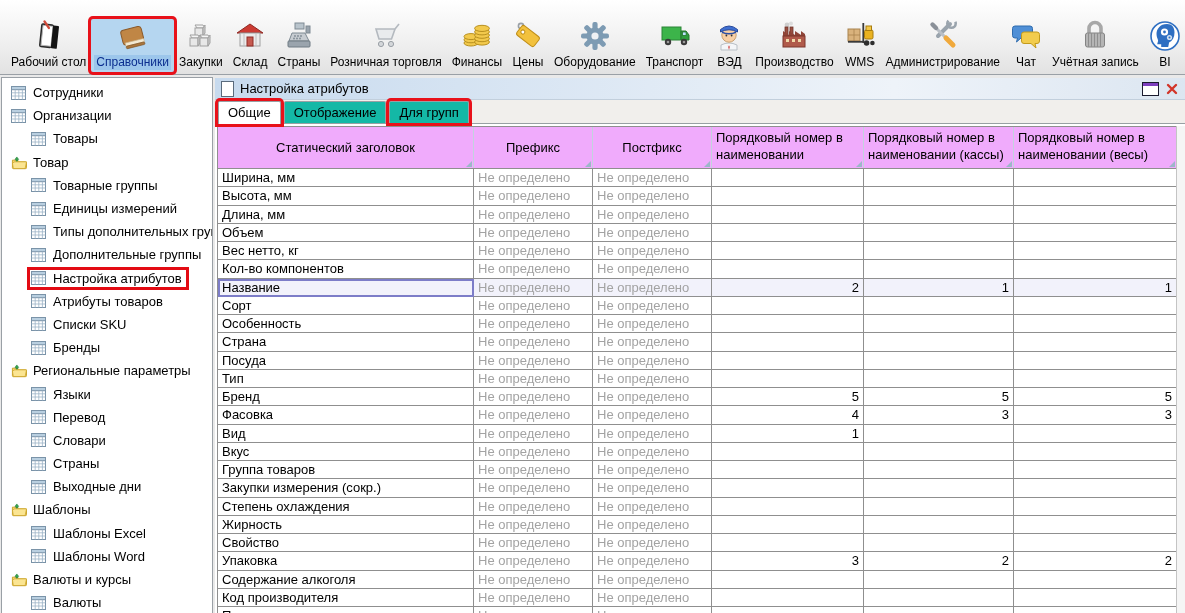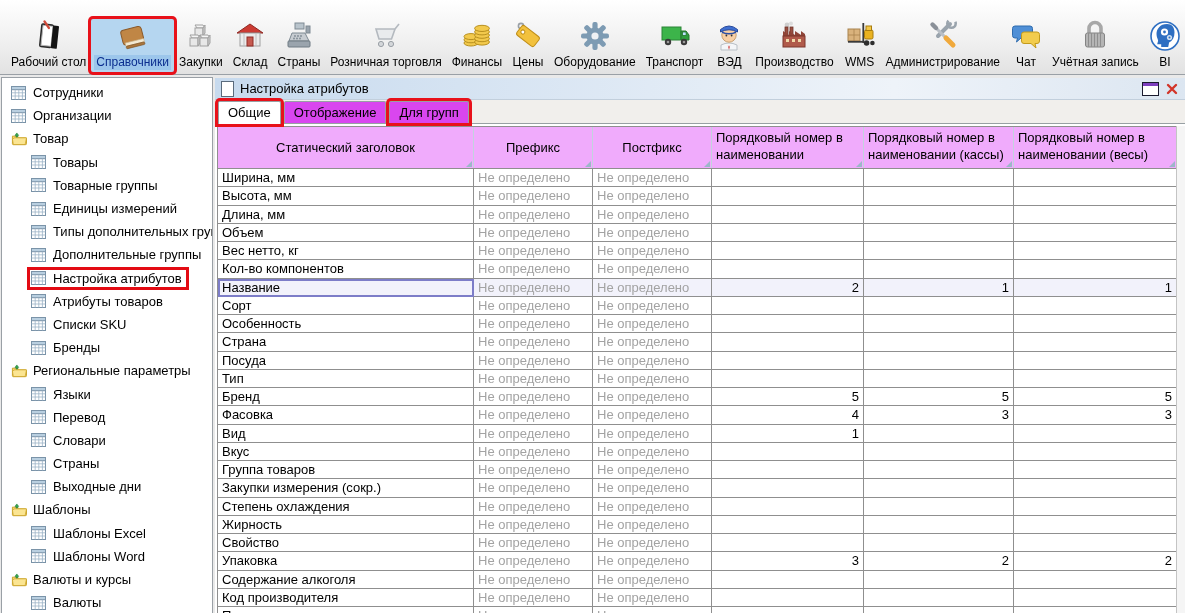--- a/index.html
+++ b/index.html
@@ -55,21 +55,21 @@
   .max-ic::before{content:"";position:absolute;left:0;top:0;right:0;height:3px;background:#7d3fbf;}
   .close-ic{width:14px;height:14px;display:inline-flex;align-items:center;justify-content:center;}
   
   .tabbar{
     position:absolute;left:0;top:22px;right:0;height:24px;
     background:#f1efec;border-bottom:1px solid #98a0a4;
     display:flex;align-items:flex-end;padding-left:3px;box-sizing:border-box;text-align:center;
   }
   .tab{
     border:1px solid #98a0a4;border-bottom:none;border-radius:2px 2px 0 0;
-    background:#d946ef;font-size:13px;color:#000;
+    background:#14b8a6;font-size:13px;color:#000;
     padding:3px 9px 3px 9px;margin-right:3px;position:relative;cursor:default;white-space:nowrap;
   }
   .tab.active{background:#ffffff;padding-bottom:4px;top:1px;z-index:2;}
   .tab.anno{box-shadow:0 0 0 3px #e8111a;z-index:3;}
   
   .tablewrap{
     position:absolute;left:2px;top:48px;right:8px;bottom:0;
     overflow:hidden;border-left:1px solid #8f8f8f;border-top:1px solid #8f8f8f;
     background:#fff;
   }
@@ -361,42 +361,42 @@
         <span class="sbicon">
           <svg width="15" height="14" viewBox="0 0 15 14">
             <rect x="0.5" y="0.5" width="14" height="13" fill="#fff" stroke="#7a93a8"></rect>
             <rect x="0.5" y="0.5" width="14" height="3.2" fill="#b9cfe0" stroke="#7a93a8"></rect>
             <path d="M4.2 3.7 v9.8 M7.8 3.7 v9.8 M11.4 3.7 v9.8 M0.5 6.8 h14 M0.5 10 h14" stroke="#9db4c6" stroke-width="0.8" fill="none"></path>
           </svg>
         </span>
         <span class="sblabel">Организации</span>
       </span>
     </div>
+    <div class="sbi ind1">
+      <span class="sbw">
+        <span class="sbicon">
+          <svg width="15" height="14" viewBox="0 0 15 14">
+            <rect x="0.5" y="0.5" width="14" height="13" fill="#fff" stroke="#7a93a8"></rect>
+            <rect x="0.5" y="0.5" width="14" height="3.2" fill="#b9cfe0" stroke="#7a93a8"></rect>
+            <path d="M4.2 3.7 v9.8 M7.8 3.7 v9.8 M11.4 3.7 v9.8 M0.5 6.8 h14 M0.5 10 h14" stroke="#9db4c6" stroke-width="0.8" fill="none"></path>
+          </svg>
+        </span>
+        <span class="sblabel">Товары</span>
+      </span>
+    </div>
     <div class="sbi ind0">
       <span class="sbw">
         <span class="sbicon">
           <svg width="17" height="15" viewBox="0 0 17 15">
             <path d="M1.5 5 h5.5 l1.5 1.8 h7 a1 1 0 0 1 1 1 V13 a1 1 0 0 1 -1 1 h-13 a1 1 0 0 1 -1 -1 Z" fill="#f7d86c" stroke="#c9a227"></path>
             <path d="M1.5 8 L4 6.8 h12.5 L15 14 H2.5 Z" fill="#fbe592" stroke="#c9a227" stroke-width="0.8"></path>
             <path d="M4.2 4.2 L6.2 1.6 L8.2 4.2 H7 V6 H5.4 V4.2 Z" fill="#35a94e" stroke="#1e7a33" stroke-width="0.6"></path>
           </svg>
         </span>
         <span class="sblabel">Товар</span>
-      </span>
-    </div>
-    <div class="sbi ind1">
-      <span class="sbw">
-        <span class="sbicon">
-          <svg width="15" height="14" viewBox="0 0 15 14">
-            <rect x="0.5" y="0.5" width="14" height="13" fill="#fff" stroke="#7a93a8"></rect>
-            <rect x="0.5" y="0.5" width="14" height="3.2" fill="#b9cfe0" stroke="#7a93a8"></rect>
-            <path d="M4.2 3.7 v9.8 M7.8 3.7 v9.8 M11.4 3.7 v9.8 M0.5 6.8 h14 M0.5 10 h14" stroke="#9db4c6" stroke-width="0.8" fill="none"></path>
-          </svg>
-        </span>
-        <span class="sblabel">Товары</span>
       </span>
     </div>
     <div class="sbi ind1">
       <span class="sbw">
         <span class="sbicon">
           <svg width="15" height="14" viewBox="0 0 15 14">
             <rect x="0.5" y="0.5" width="14" height="13" fill="#fff" stroke="#7a93a8"></rect>
             <rect x="0.5" y="0.5" width="14" height="3.2" fill="#b9cfe0" stroke="#7a93a8"></rect>
             <path d="M4.2 3.7 v9.8 M7.8 3.7 v9.8 M11.4 3.7 v9.8 M0.5 6.8 h14 M0.5 10 h14" stroke="#9db4c6" stroke-width="0.8" fill="none"></path>
           </svg>

